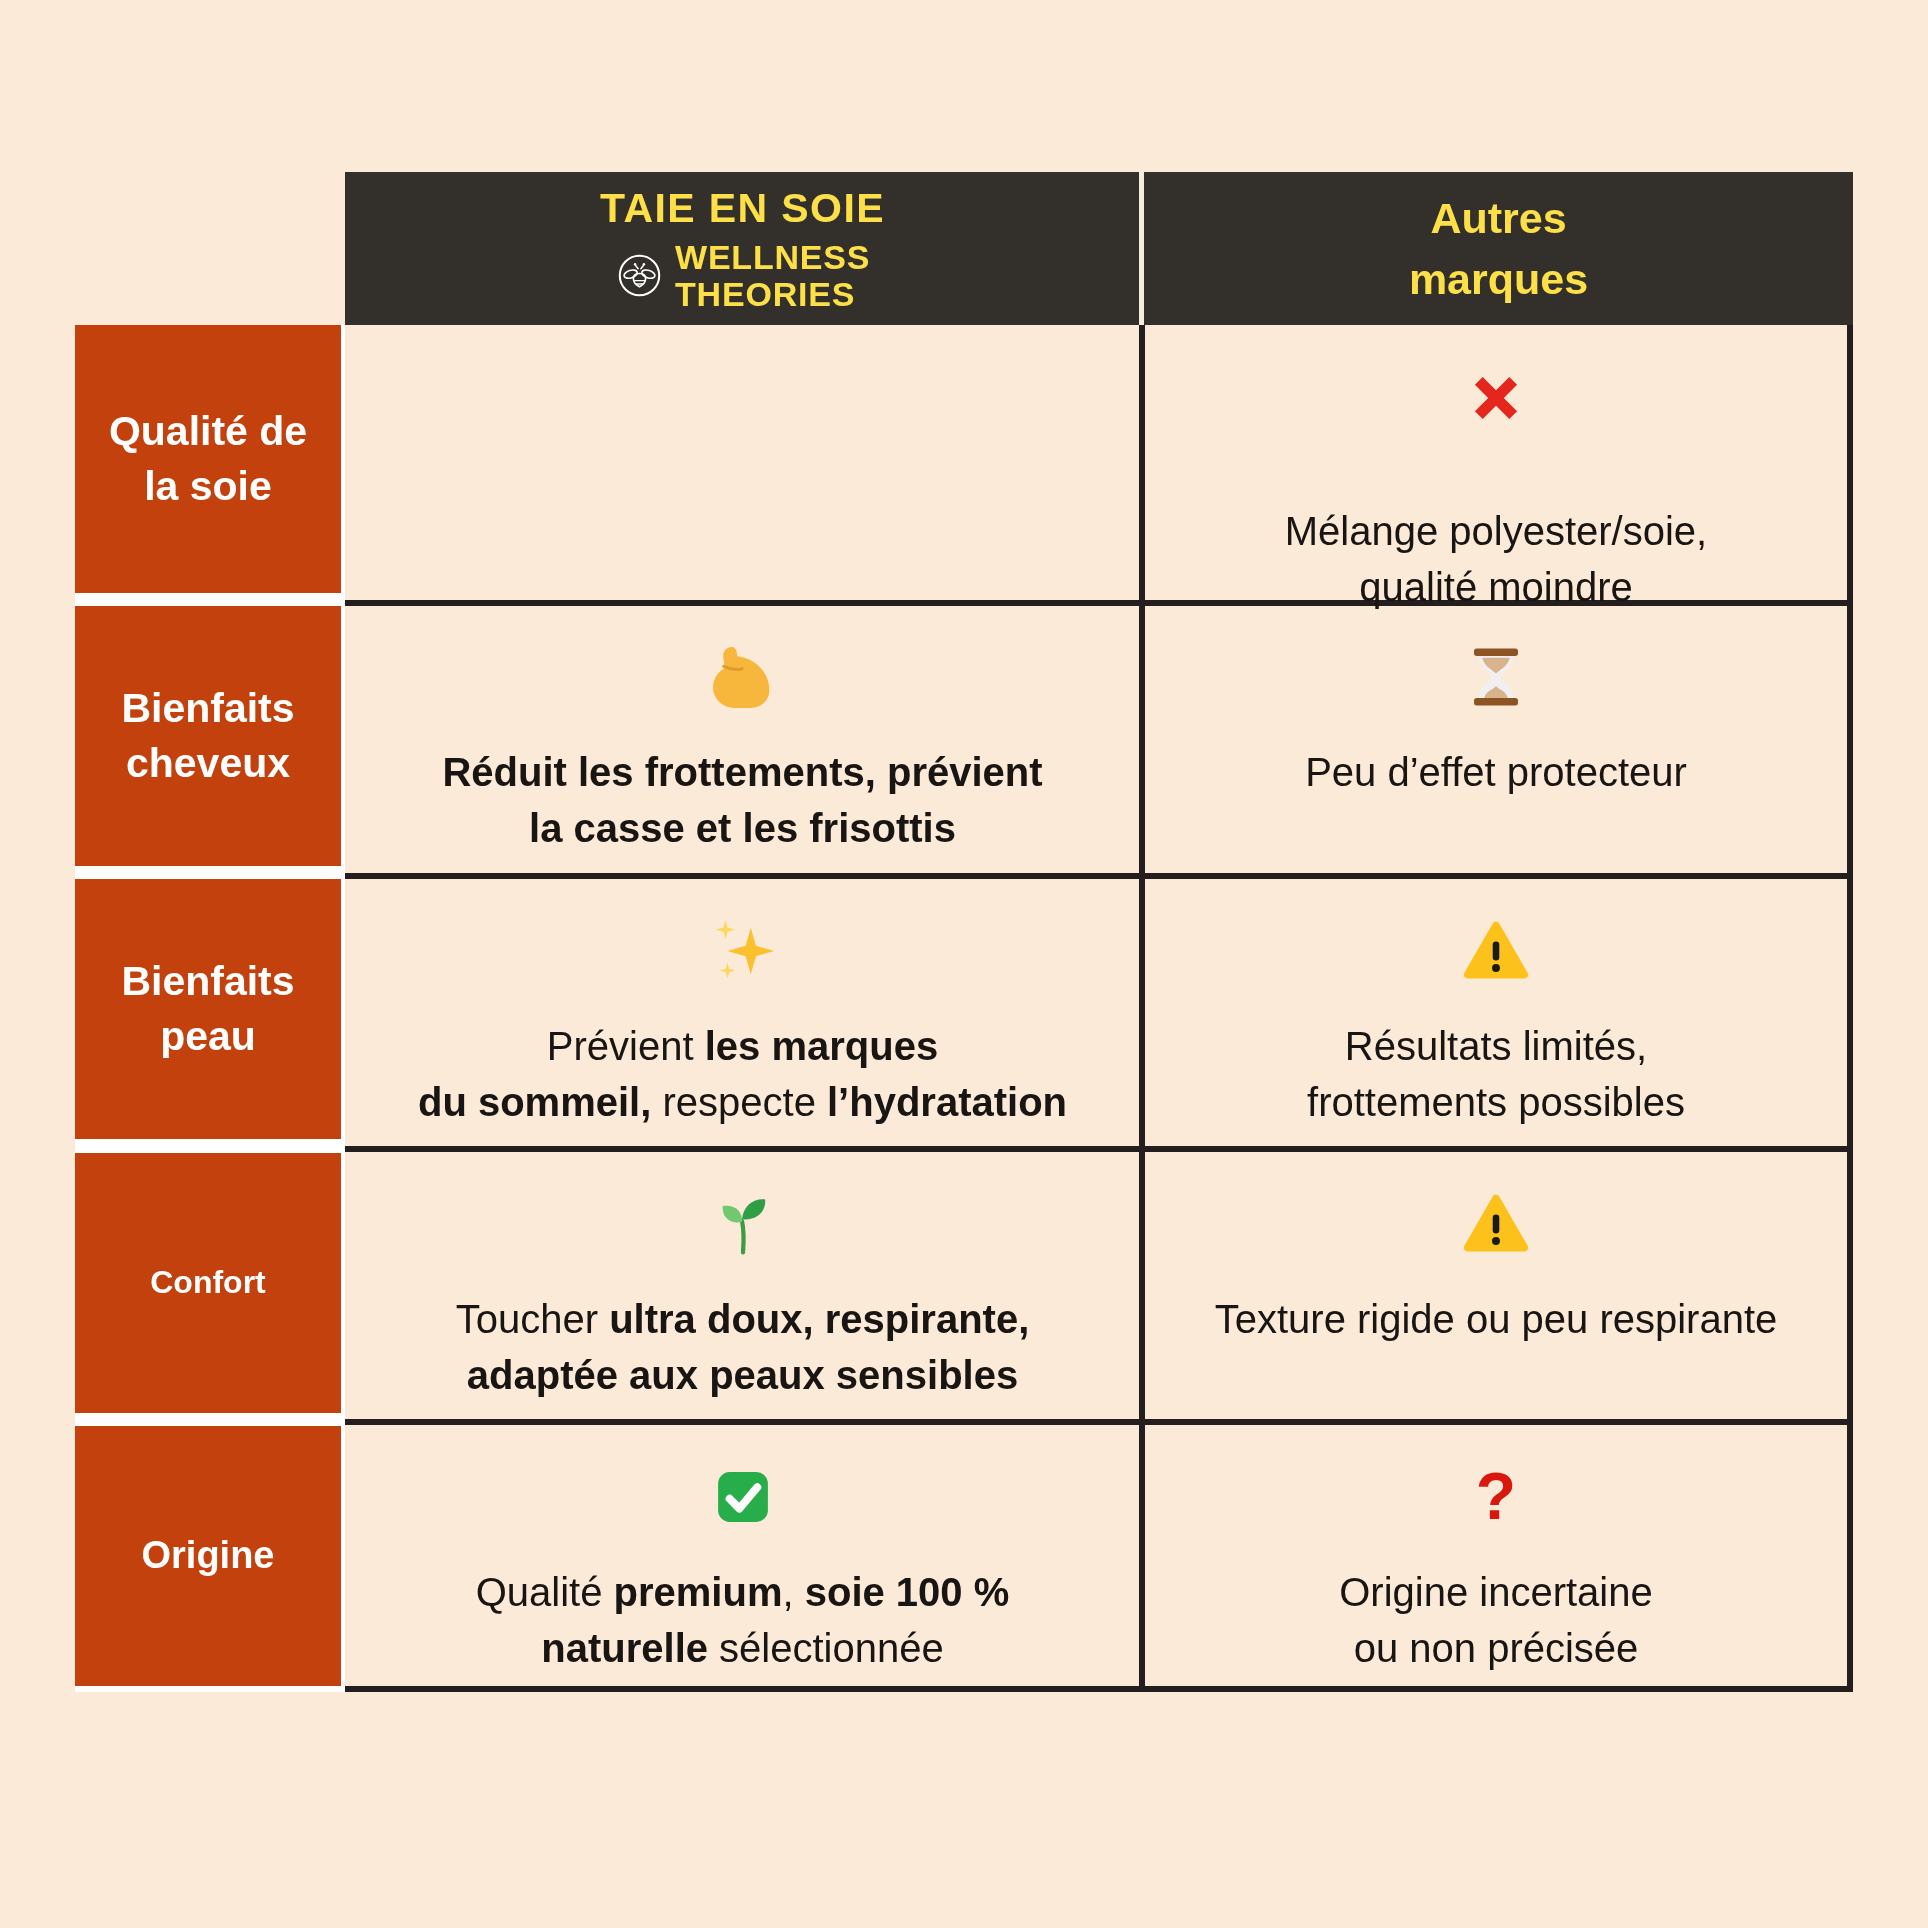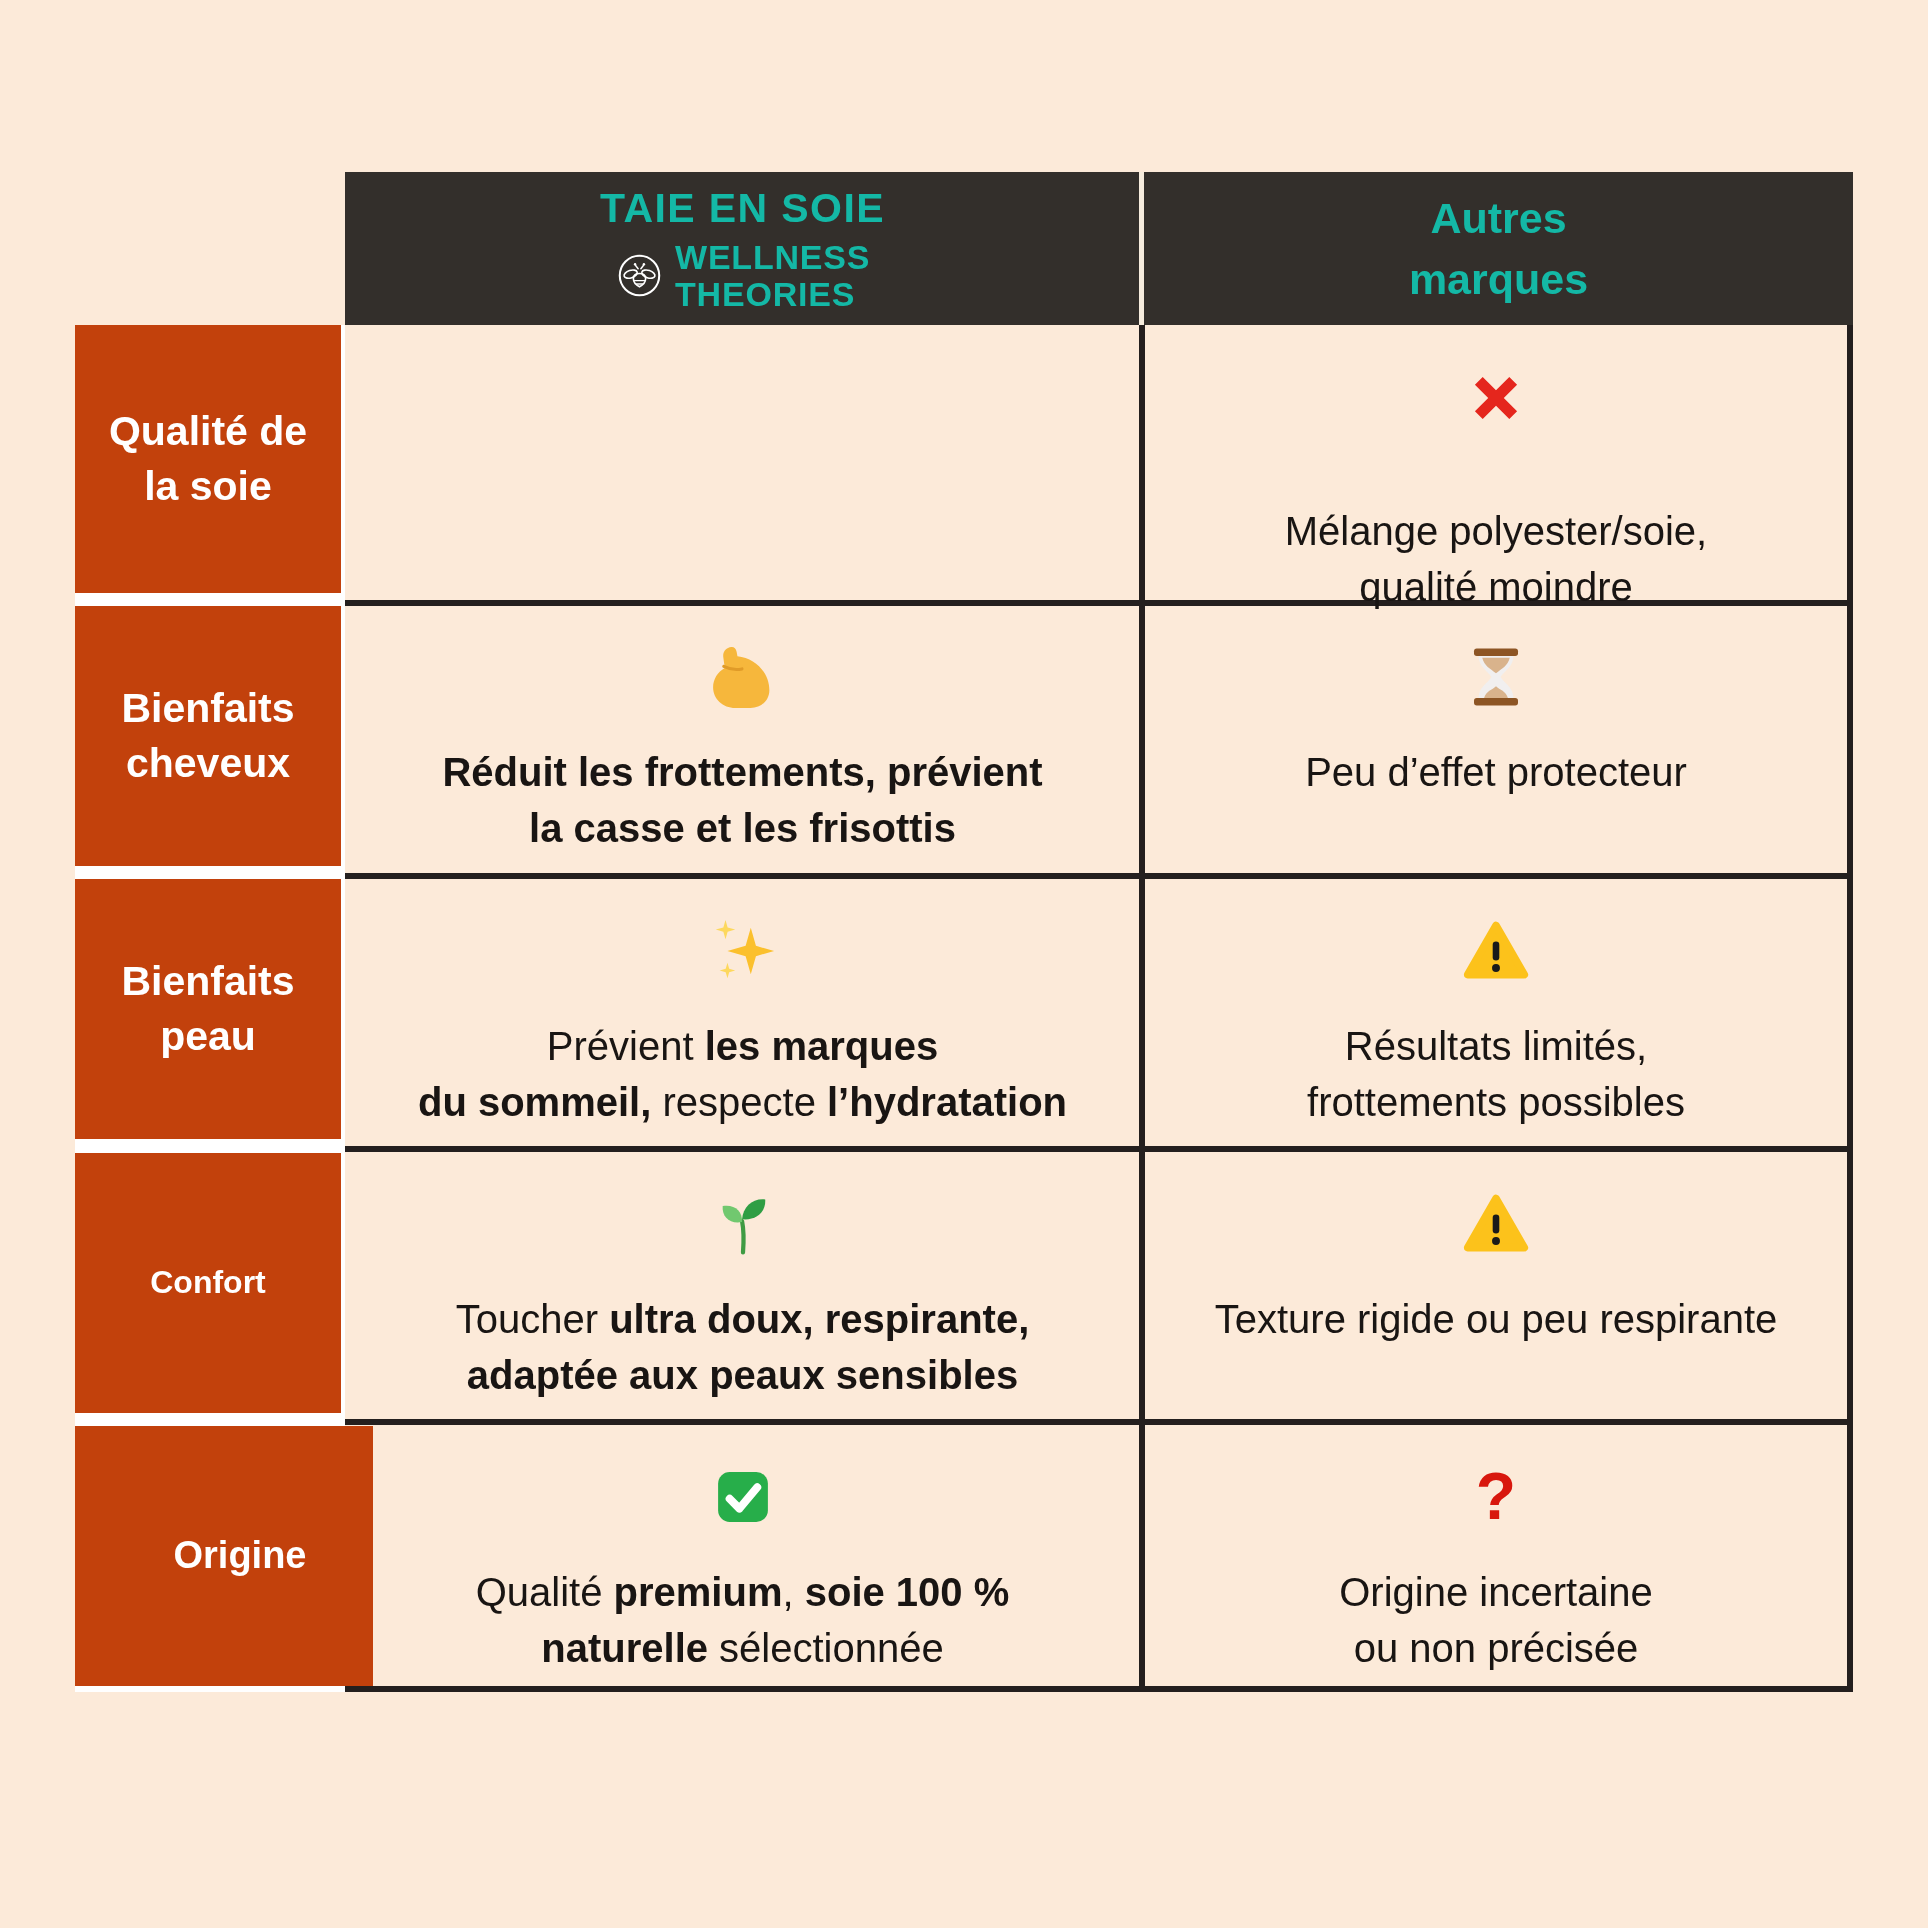--- a/index.html
+++ b/index.html
@@ -4,37 +4,37 @@
 <style>
   html,body{margin:0;padding:0;}
   body{
     width:1928px;height:1928px;position:relative;overflow:hidden;
     background:#fcead9;
     font-family:"Liberation Sans","DejaVu Sans",sans-serif;
   }
   .abs{position:absolute;}
   
   .hdr{
-    background:#332f2b;color:#14b8a6;
+    background:#332f2b;color:#fde047;
     display:flex;flex-direction:column;align-items:center;justify-content:center;
   }
   .hdr-title{font-size:41px;font-weight:700;letter-spacing:1.4px;text-align:center;white-space:pre-line;}
   .hdr2-title{font-size:43px;font-weight:700;line-height:1.4;text-align:center;white-space:pre-line;}
   .logo-row{display:flex;align-items:center;gap:11.3px;margin-top:7.5px;}
   .logo-text{display:flex;flex-direction:column;line-height:1.08;}
   .logo-text span{font-size:34px;font-weight:700;letter-spacing:0.8px;}
   .hdr-sep{background:#f6ecdd;}
   
   .label-panel{background:#ffffff;}
   .lblcell{
     background:#c2410c;color:#ffffff;
     display:flex;align-items:center;justify-content:center;text-align:center;
     font-weight:700;font-size:41px;line-height:1.35;white-space:pre-line;
   }
-  .lbl-md{font-size:38px;padding-left:32px;}
+  .lbl-md{font-size:38px;}
   .lbl-sm{font-size:32px;}
   
   .gline{background:#241f1e;}
   
   .cell{
     display:flex;flex-direction:column;align-items:center;justify-content:flex-start;
     padding-top:34px;box-sizing:border-box;
   }
   .icon{height:75px;display:flex;align-items:center;justify-content:center;}
   .txt{

